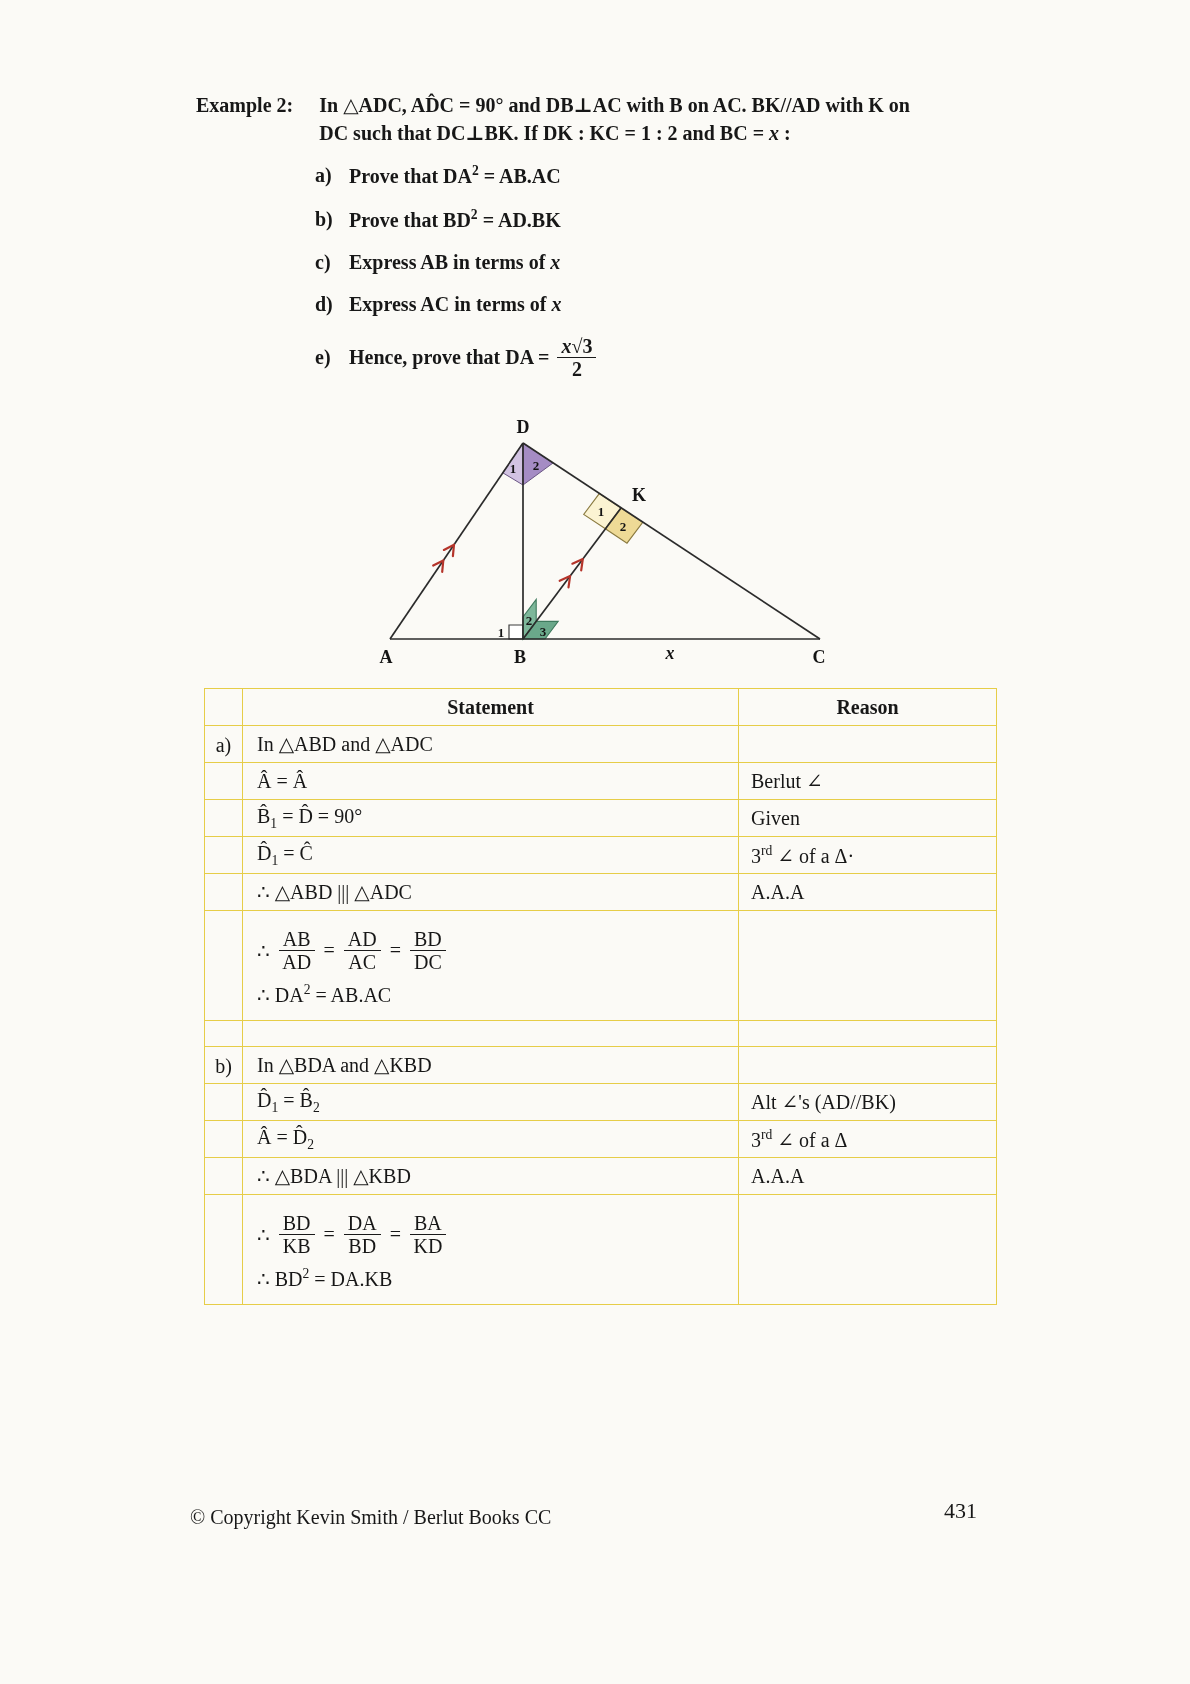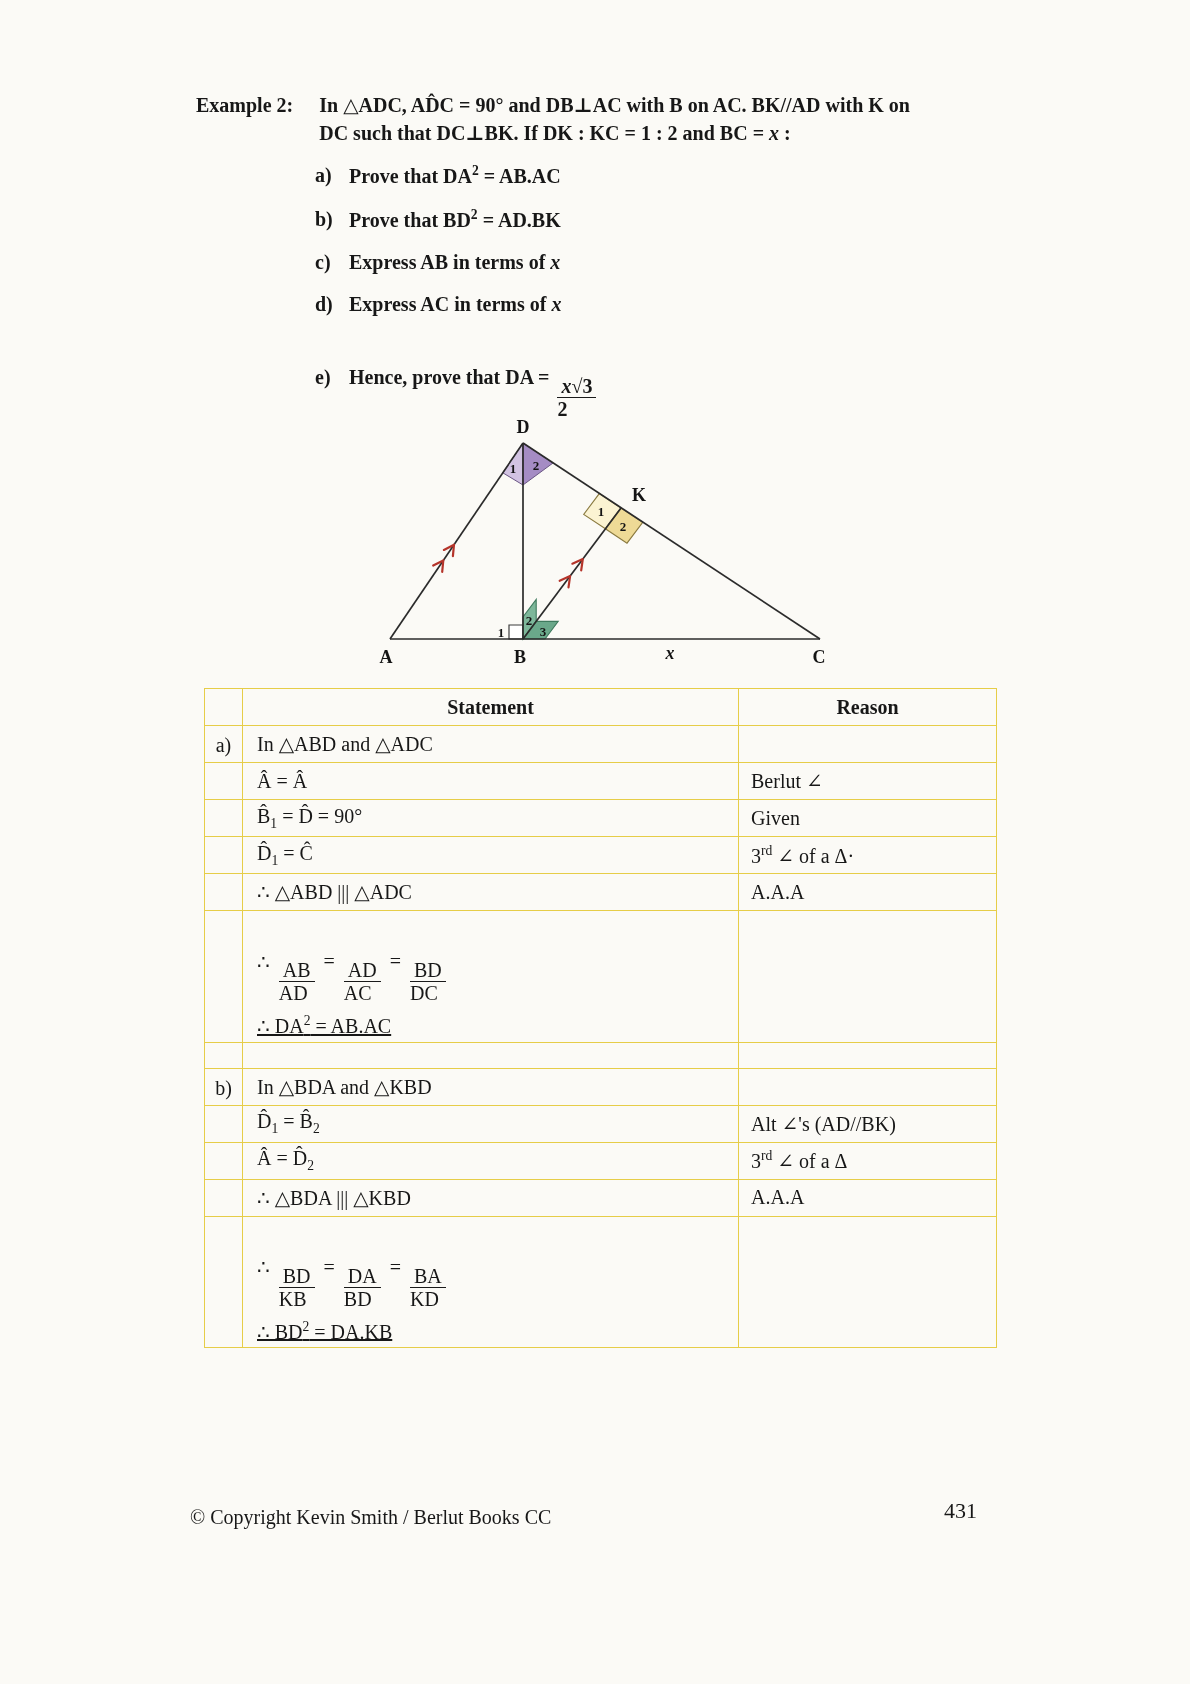--- a/index.html
+++ b/index.html
@@ -14,21 +14,21 @@
 
   
   .example { position: absolute; left: 196px; top: 92px; width: 850px; }
   .example-head { display: flex; align-items: flex-start; font-weight: 700; font-size: 20px; line-height: 1.38; }
   .example-label { margin-right: 2px; white-space: nowrap; }
   .example-intro { flex: 1; margin-left: 24px; }
   .items { margin-top: 16px; margin-left: 119px; }
   .item { display: flex; align-items: center; font-weight: 700; font-size: 20px; margin-bottom: 19px; }
   .item .letter { width: 34px; flex: 0 0 34px; }
   .item i { font-style: italic; }
-  .frac { display: inline-block; vertical-align: middle; line-height: 1.1; margin-left: 8px; margin-top: 40px; }
+  .frac { display: inline-block; text-align: center; vertical-align: middle; line-height: 1.1; margin-left: 8px; }
   .frac .num { display: block; border-bottom: 1.7px solid #1a1a1a; padding: 0 4px; }
   .frac .den { display: block; }
 
   
   .diagram { position: absolute; left: 330px; top: 416px; width: 540px; height: 264px; margin: 0; }
   .geo { width: 100%; height: 100%; }
   .geo text { font-family: "Liberation Serif", "DejaVu Serif", serif; font-weight: 700; fill: #141414; font-size: 18px; }
   .geo text.small { font-size: 13px; }
   .geo text.varlabel { font-style: italic; }
 
@@ -37,21 +37,21 @@
   .proof-table td, .proof-table th { border: 1.6px solid #e6cd48; vertical-align: middle; font-size: 20px; font-weight: 400; background: transparent; }
   .head-row th { height: 34px; font-weight: 700; }
   .row { height: 37px; }
   .label-cell { text-align: center; font-weight: 700; vertical-align: top; padding-top: 4px; }
   .stmt-cell { padding: 4px 10px 4px 14px; text-align: left; }
   .rsn-cell  { padding: 4px 10px 4px 12px; text-align: left; }
   .ratio-row { height: 110px; }
   .spacer-row { height: 26px; }
   .ratio-line { display: flex; align-items: center; gap: 9px; margin: 4px 0 2px 0; }
   .ratio-line .frac { margin-left: 0; }
-  .ratio-conclusion { margin-top: 9px; text-decoration: underline; }
+  .ratio-conclusion { margin-top: 9px; }
   sub { font-size: 0.68em; }
   sup { font-size: 0.68em; }
 
   
   .footer-copyright { position: absolute; left: 190px; top: 1506px; font-size: 20px; }
   .page-number { position: absolute; left: 944px; top: 1498px; font-size: 22px; }
 </style>
 </head>
 <body>
 

